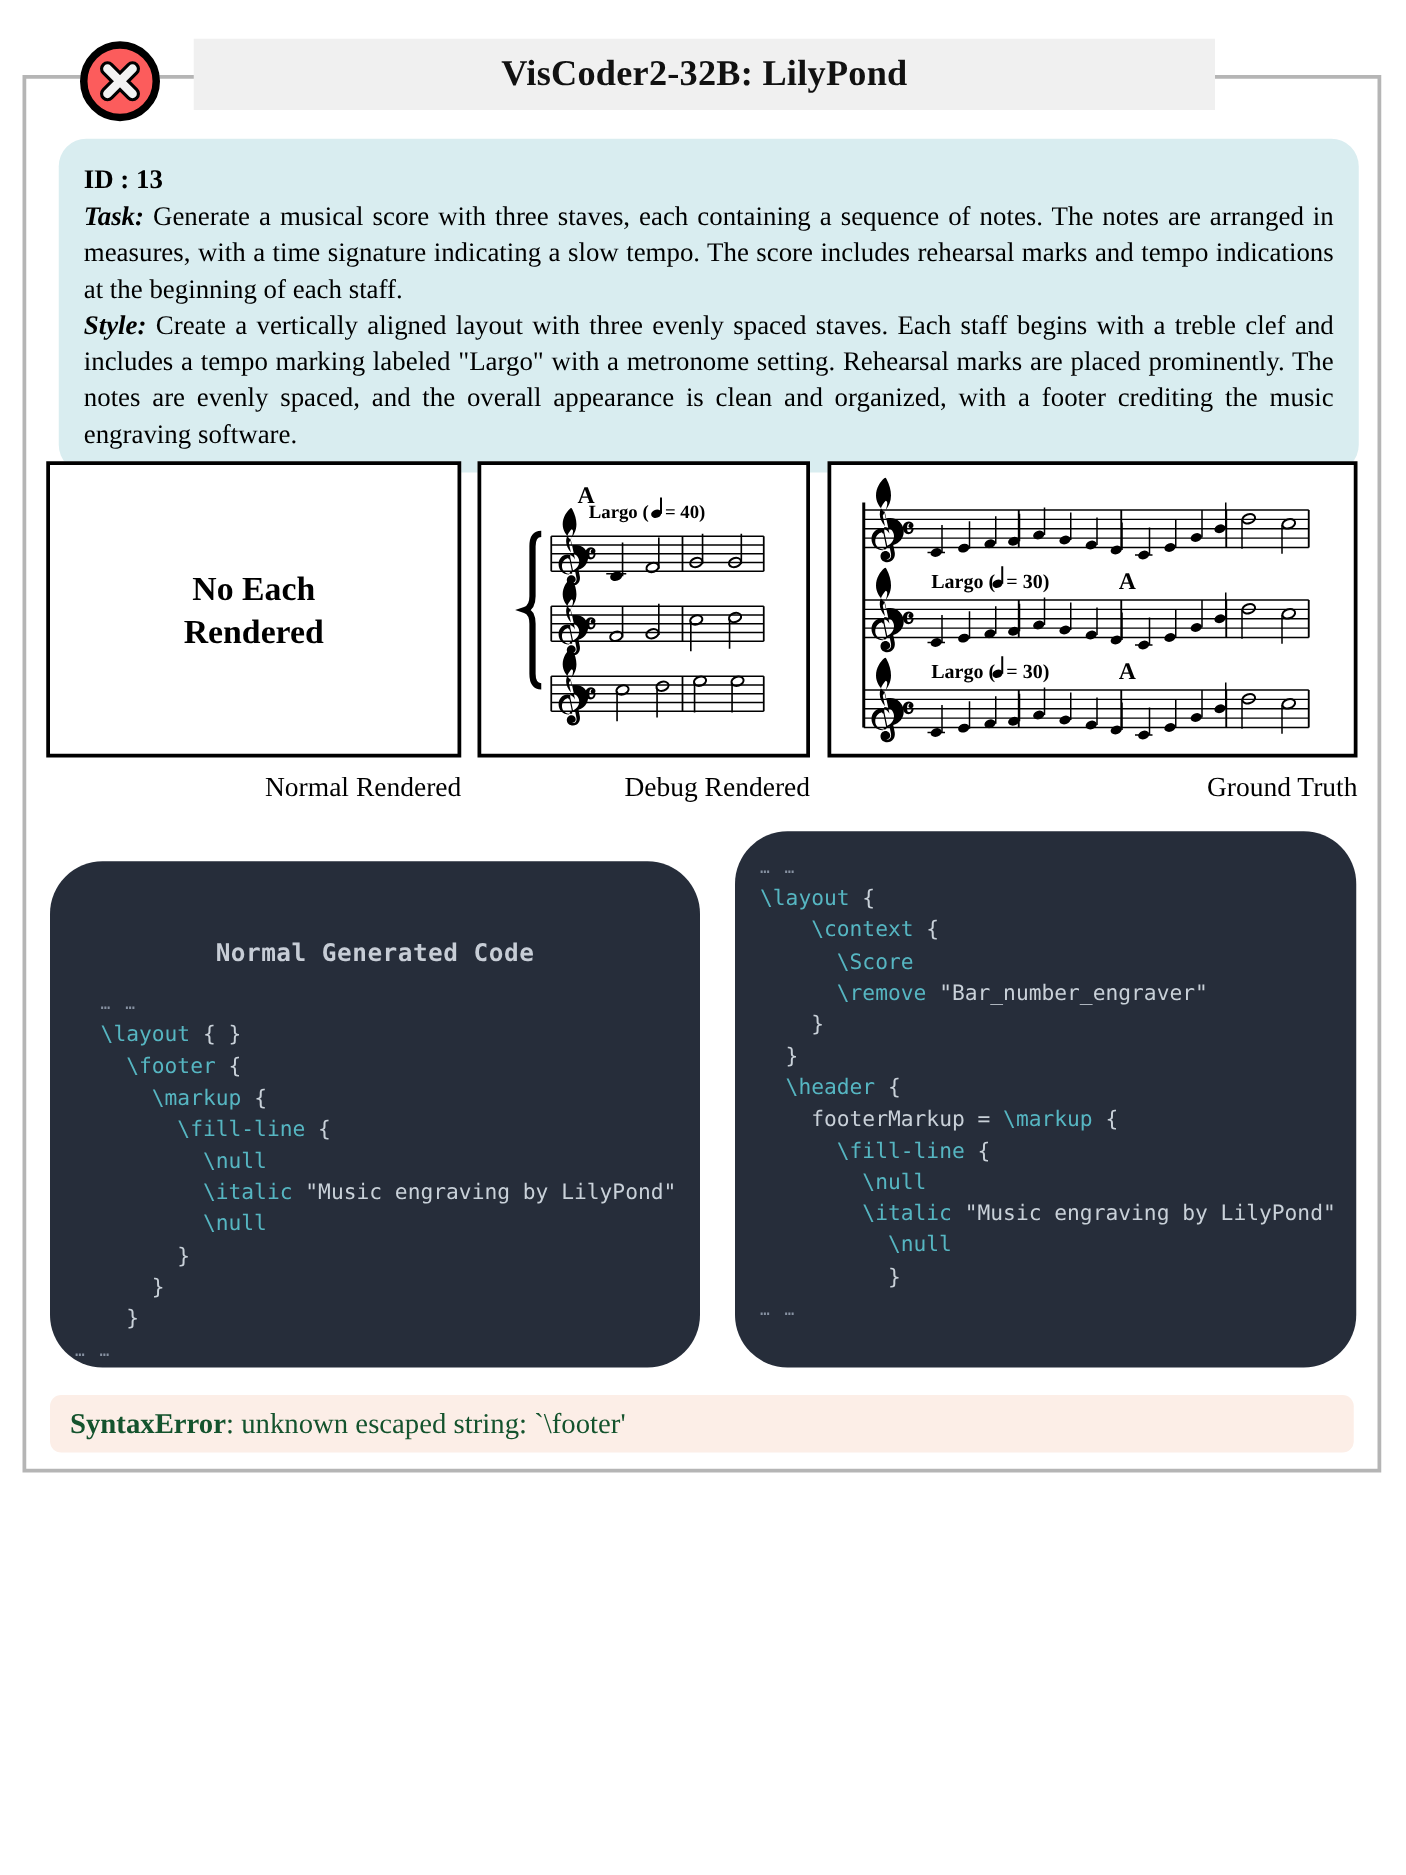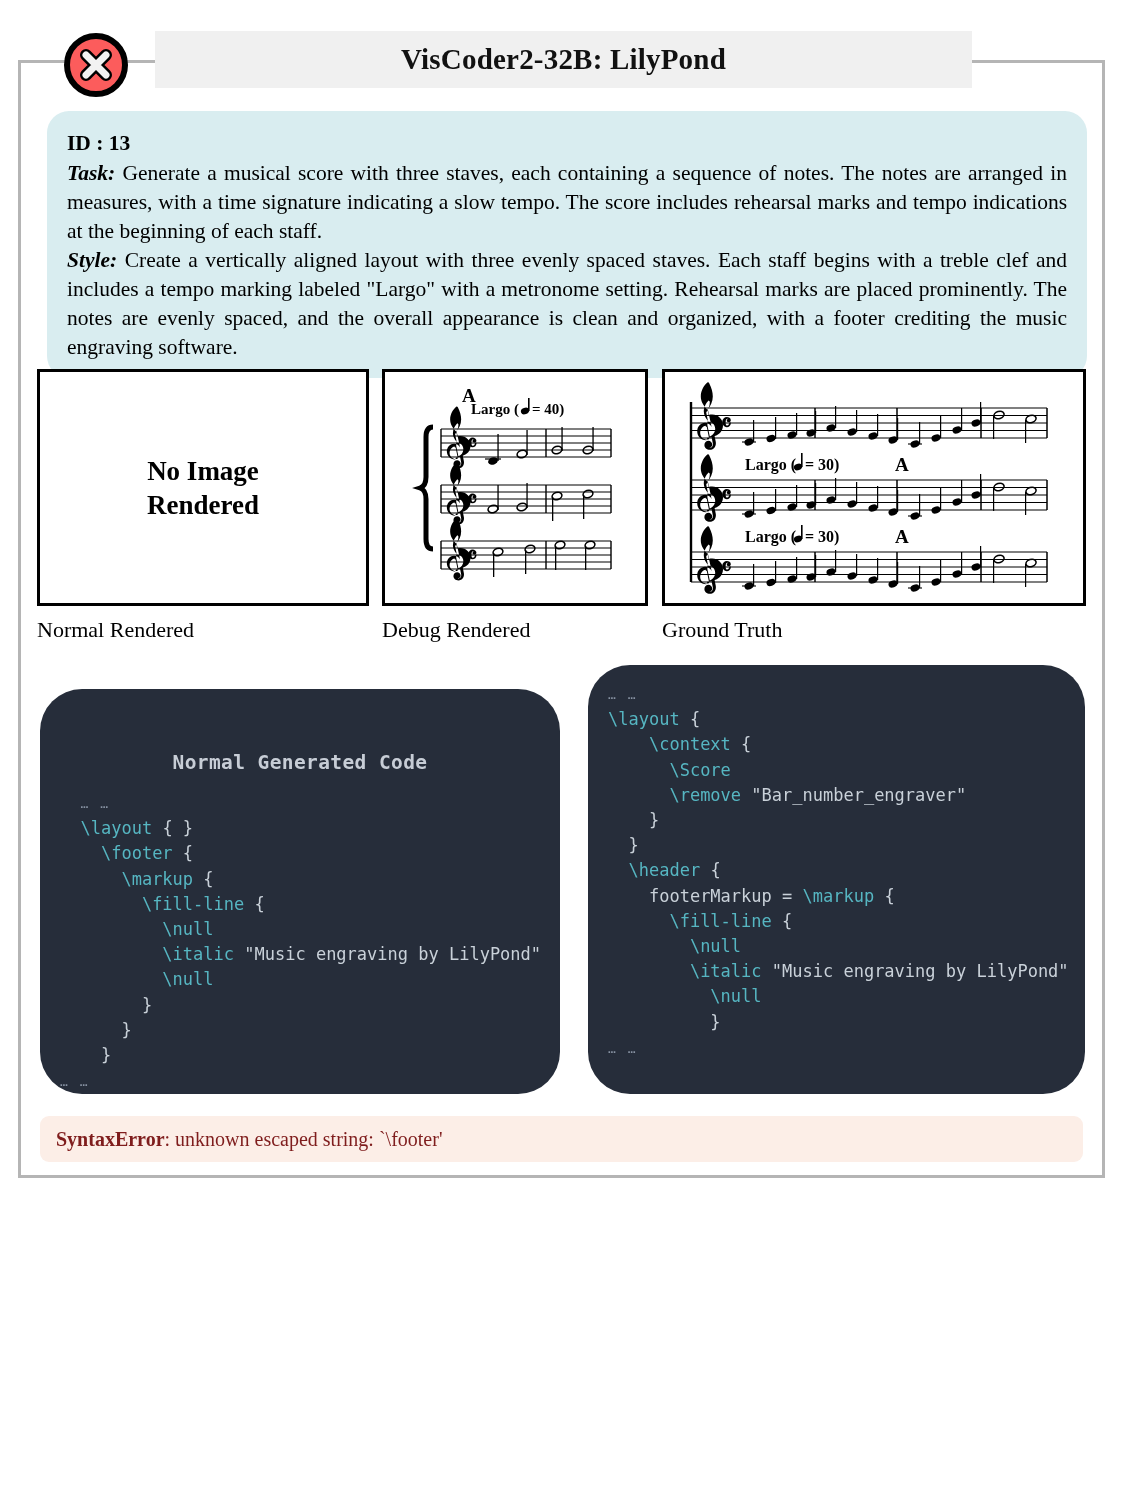--- a/index.html
+++ b/index.html
@@ -122,21 +122,21 @@
   .captions {
     position: absolute;
     left: 0;
     top: 617px;
     width: 1125px;
     height: 34px;
   }
   .caption {
     position: absolute;
     font-size: 22px;
-    text-align: left;
+    text-align: right;
     color: #000;
   }
   .caption.c1 { left: 37px;  width: 332px; }
   .caption.c2 { left: 382px; width: 266px; }
   .caption.c3 { left: 662px; width: 424px; }
 
   
   .code-area {
     position: absolute;
     left: 0;
@@ -186,22 +186,22 @@
     width: 1043px;
     height: 46px;
     background: #fceee7;
     border-radius: 9px;
     display: flex;
     align-items: center;
     box-sizing: border-box;
     padding-left: 16px;
   }
   .error-banner .err-text {
-    font-size: 20px;
-    color: #7f1d1d;
+    font-size: 23px;
+    color: #14532d;
   }
   .error-banner .err-name { font-weight: bold; }
 
   
   .score-svg { display: block; }
 </style>
 </head>
 <body>
 
 <div class="page-frame"></div>
@@ -220,21 +220,21 @@
 <div class="task-panel">
   <p class="id-line">ID : 13</p>
   <p><span class="lbl">Task:</span> <span>Generate a musical score with three staves, each containing a sequence of notes. The notes are arranged in measures, with a time signature indicating a slow tempo. The score includes rehearsal marks and tempo indications at the beginning of each staff.</span></p>
   <p><span class="lbl">Style:</span> <span>Create a vertically aligned layout with three evenly spaced staves. Each staff begins with a treble clef and includes a tempo marking labeled "Largo" with a metronome setting. Rehearsal marks are placed prominently. The notes are evenly spaced, and the overall appearance is clean and organized, with a footer crediting the music engraving software.</span></p>
 </div>
 
 <div class="panels">
 
   <div class="panel p1">
     <div class="no-image">
-      <span>No Image</span>
+      <span>No Each</span>
       <span>Rendered</span>
     </div>
   </div>
 
   <div class="panel p2">
     <svg class="score-svg" width="260" height="231" viewBox="0 0 260 231" xmlns="http://www.w3.org/2000/svg">
       <g fill="#000" stroke="#000">
 
         <text x="77" y="30" font-family="Liberation Serif, serif" font-size="19" font-weight="bold" stroke="none">A</text>
         <text x="86" y="42" font-family="Liberation Serif, serif" font-size="15" font-weight="bold" stroke="none">Largo (</text>

